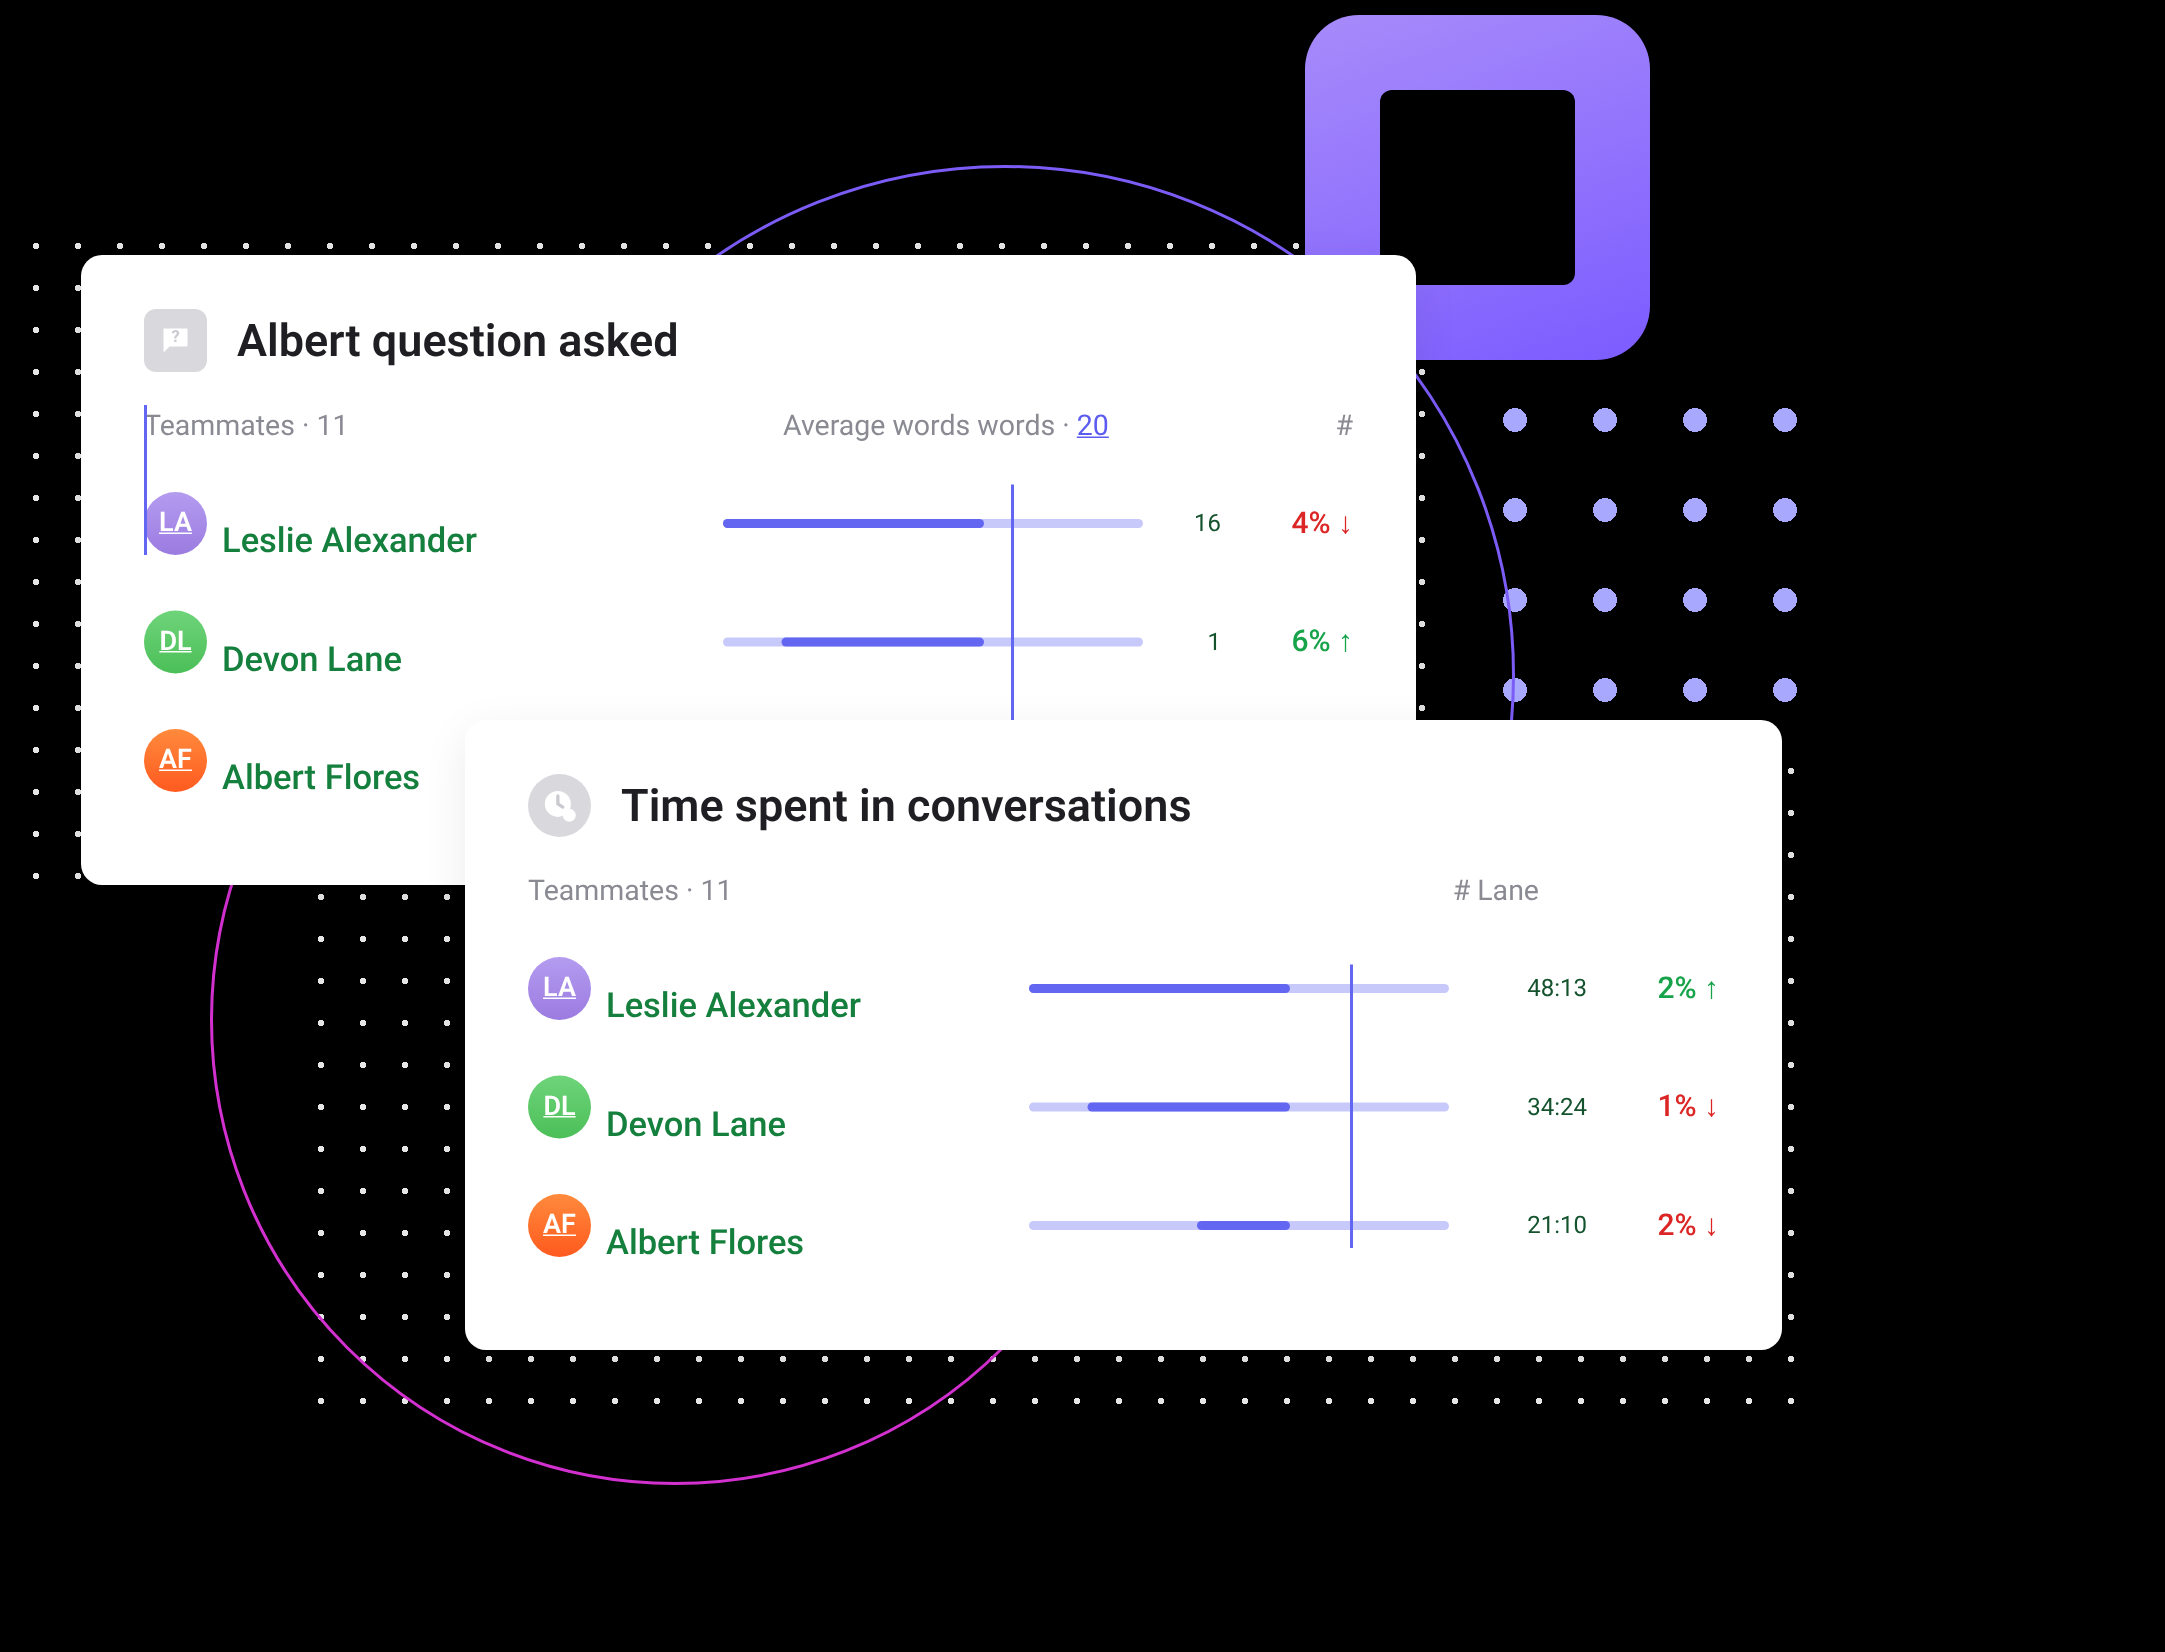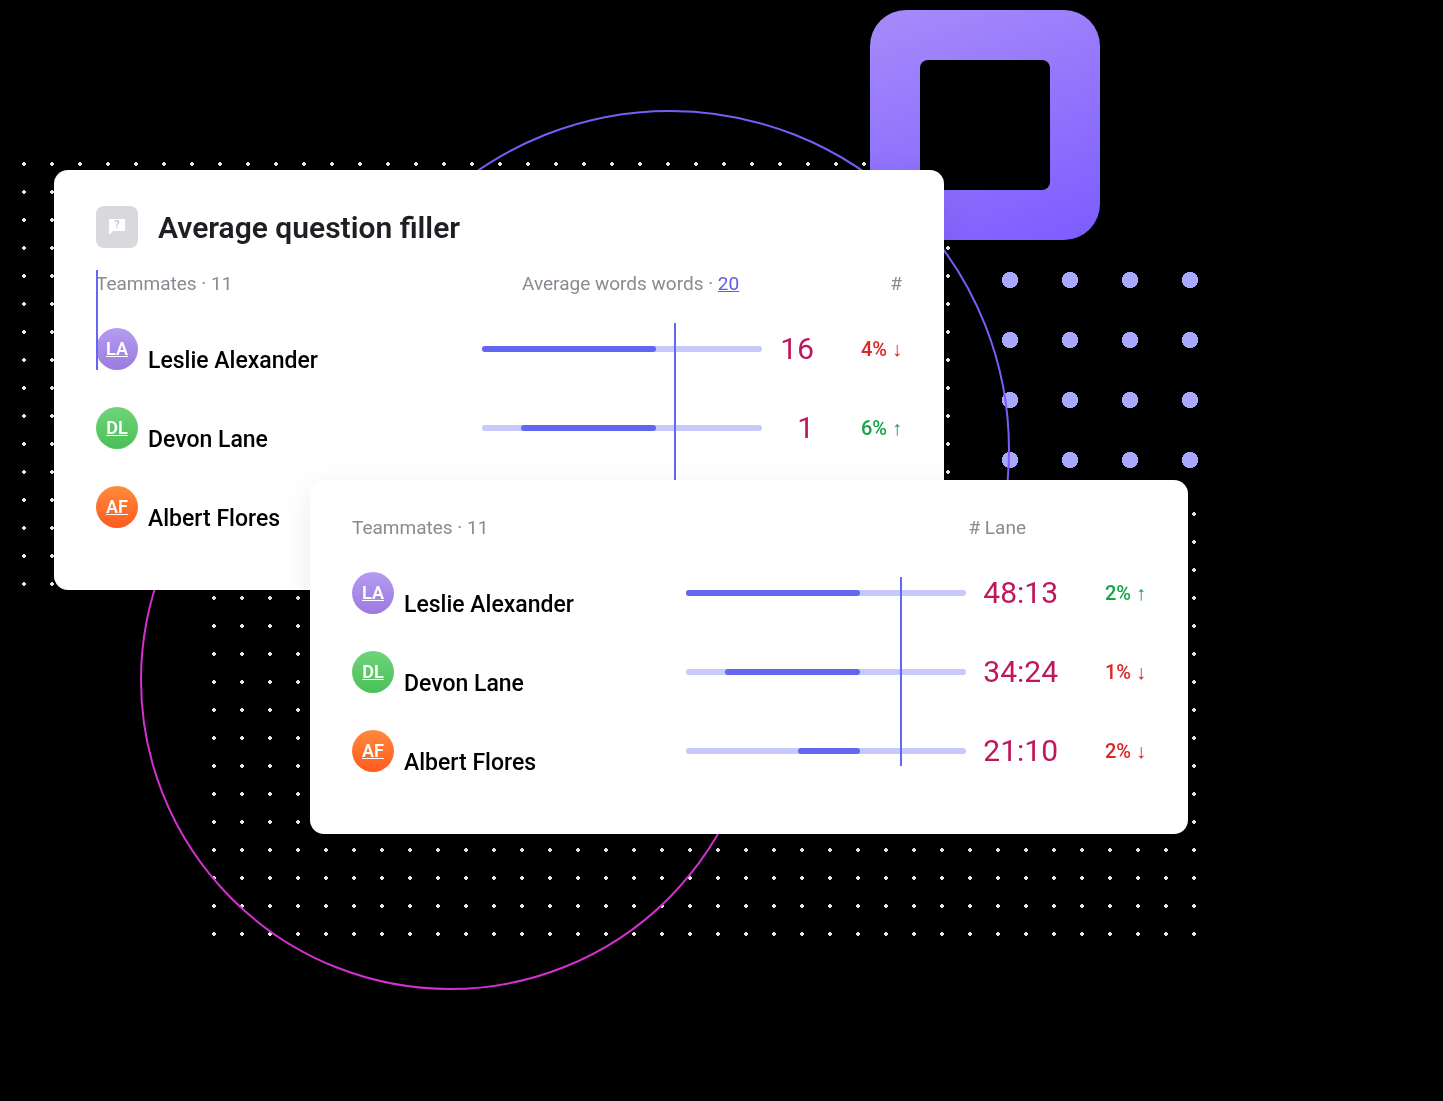--- a/index.html
+++ b/index.html
@@ -142,21 +142,21 @@
     color: #fff;
     font-size: 18px;
     font-weight: 600;
     flex-shrink: 0;
     text-decoration: underline;
   }
   .av-purple { background: linear-gradient(#b49cf0, #9b7be0); }
   .av-green  { background: linear-gradient(#6fd47a, #4bbf58); }
   .av-orange { background: linear-gradient(#ff8a3c, #ff5a1f); }
 
-  .name { font-size: 23px; color: #000000; font-weight: 500; margin-top: 24px; }
+  .name { font-size: 23px; color: #15803d; font-weight: 500; margin-top: 24px; }
 
   .bar-wrap {
     position: relative;
     height: 16px;
     display: flex;
     align-items: center;
   }
   .bar-fill {
     position: absolute;
     left: 0;
@@ -175,21 +175,21 @@
   }
   .bar-marker {
     position: absolute;
     width: 2px;
     background: #6366f1;
     top: -45px;
     bottom: -55px;
     z-index: 1;
   }
 
-  .value { font-size: 30px; color: #be185d; text-align: right; font-variant-numeric: tabular-nums; padding-right: 8px;}
+  .value { font-size: 16px; color: #14532d; text-align: right; font-variant-numeric: tabular-nums; padding-right: 8px;}
   .delta { font-size: 20px; font-weight: 500; text-align: right; white-space: nowrap; }
   .delta.up   { color: #16a34a; }
   .delta.down { color: #dc2626; }
 </style>
 </head>
 <body>
 
 <div class="deco-square"></div>
 <div class="dots dots1"></div>
 <div class="dots dots2"></div>
@@ -198,21 +198,21 @@
 <div class="circle2"></div>
 
 <div class="card card1">
   <div class="card-header">
     <div class="card-icon">
       <svg width="24" height="24" viewBox="0 0 24 24" fill="none">
         <path d="M4 4h16v12H8l-4 4V4z" fill="#fff"></path>
         <text x="12" y="13" text-anchor="middle" font-size="11" font-weight="700" fill="#c9c9cf">?</text>
       </svg>
     </div>
-    <div class="card-title">Average question filler</div>
+    <div class="card-title">Albert question asked</div>
   </div>
   <div class="cols">
     <div>
       <span>Teammates</span> · <span>11</span>
     </div>
     <div class="mid">
       <span>Average words words</span> · <span class="accent">20</span>
     </div>
     <div class="right">#</div>
   </div>
@@ -257,20 +257,30 @@
         </div>
       <div class="name">Albert Flores</div>
       <div></div>
         <div></div>
         <div></div>
     </div>
   </div>
 </div>
 
 <div class="card card2">
+  <div class="card-header">
+    <div class="card-icon round">
+      <svg width="26" height="26" viewBox="0 0 24 24" fill="none">
+        <circle cx="11" cy="11" r="8" fill="#fff"></circle>
+        <path d="M11 6v5l3 2" stroke="#c9c9cf" stroke-width="2" stroke-linecap="round"></path>
+        <circle cx="18" cy="18" r="4" fill="#fff"></circle>
+      </svg>
+    </div>
+    <div class="card-title">Time spent in conversations</div>
+  </div>
   <div class="cols">
     <div>
       <span>Teammates</span> · <span>11</span>
     </div>
     <div class="right"># Lane</div>
   </div>
 
   <div style="position:relative;">
     <div style="position:absolute; left:548px; top:10px; bottom:10px; width:2px; background:#6366f1; z-index:5;"></div>
 

